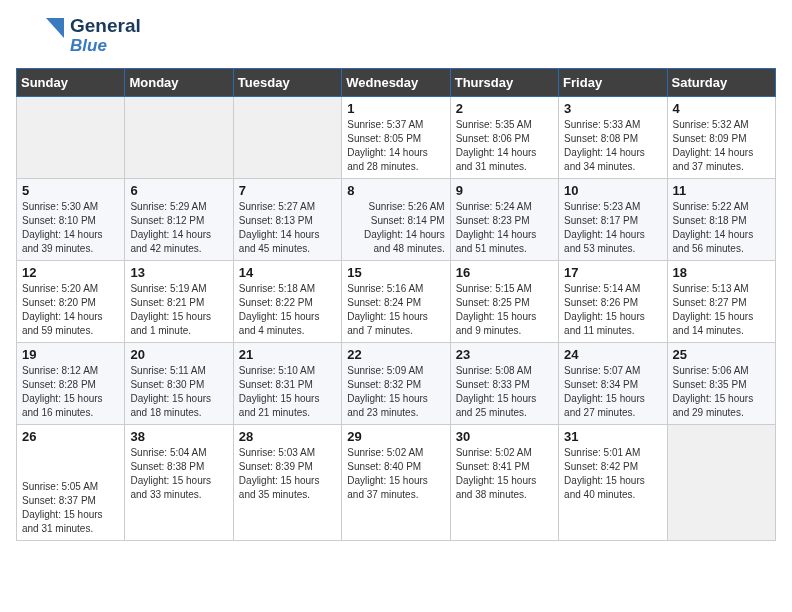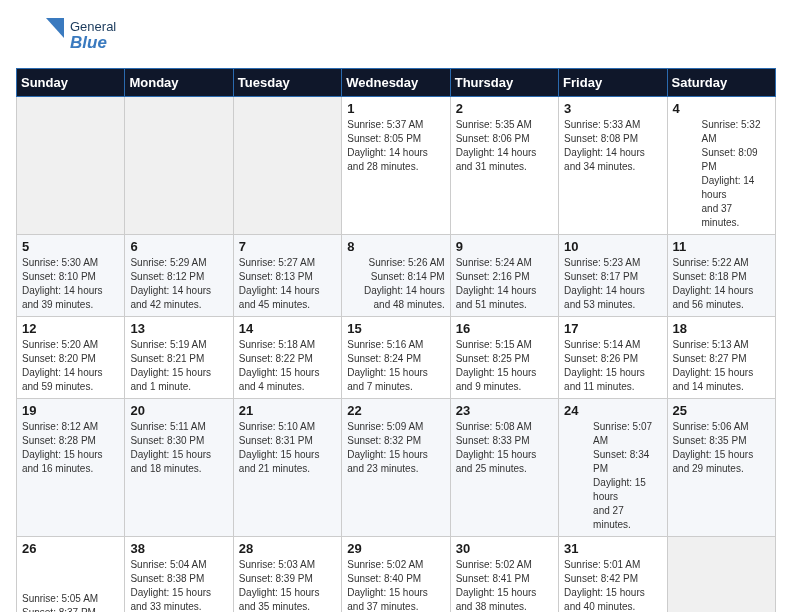--- a/index.html
+++ b/index.html
@@ -33,21 +33,21 @@
       font-size: 16px;
       font-weight: normal;
       color: #333;
     }
     .calendar {
       width: 100%;
       border-collapse: collapse;
       border: 1px solid #ccc;
     }
     .calendar th {
-      background: #0f172a;
+      background: #404040;
       color: #fff;
       font-size: 13px;
       font-weight: bold;
       padding: 6px 4px;
       text-align: left;
       border: 1px solid #2a6aaf;
     }
     .calendar td {
       vertical-align: top;
       border: 1px solid #ccc;
@@ -77,21 +77,21 @@
   </style>
 </head>
 <body>
 
 <div class="header">
   <div class="logo">
       <svg width="50" height="40" viewBox="0 0 50 40">
         <polygon points="30,2 48,2 48,22" fill="#3a7abf"></polygon>
       </svg>
       <div>
-        <div style="font-size: 13px; font-weight: normal; color: rgb(26, 58, 92); line-height: 1.1;">General</div>
+        <div style="font-size: 19px; font-weight: bold; color: rgb(26, 58, 92); line-height: 1.1;">General</div>
         <div style="font-size: 17px; font-weight: bold; color: rgb(58, 122, 191); line-height: 1.1; font-style: italic;">Blue</div>
       </div>
     </div>
   <div class="title-block">
     <h1></h1>
     <h2></h2>
   </div>
 </div>
 
 <table class="calendar">
@@ -127,21 +127,21 @@
         </td>
         <td>
           <span class="day-number">3</span>
           <div class="day-info" style="white-space: pre-line;">Sunrise: 5:33 AM
 Sunset: 8:08 PM
 Daylight: 14 hours
 and 34 minutes.</div>
         </td>
         <td>
           <span class="day-number">4</span>
-          <div class="day-info" style="white-space: pre-line; margin-left: 29px;">Sunrise: 5:32 AM
+          <div class="day-info" style="white-space: pre-line;">Sunrise: 5:32 AM
 Sunset: 8:09 PM
 Daylight: 14 hours
 and 37 minutes.</div>
         </td>
       </tr>
       <tr>
         <td>
           <span class="day-number">5</span>
           <div class="day-info" style="white-space: pre-line;">Sunrise: 5:30 AM
 Sunset: 8:10 PM
@@ -165,21 +165,21 @@
         <td>
           <span class="day-number">8</span>
           <div class="day-info" style="white-space: pre-line; text-align: right;">Sunrise: 5:26 AM
 Sunset: 8:14 PM
 Daylight: 14 hours
 and 48 minutes.</div>
         </td>
         <td>
           <span class="day-number">9</span>
           <div class="day-info" style="white-space: pre-line;">Sunrise: 5:24 AM
-Sunset: 2:16 PM
+Sunset: 8:23 PM
 Daylight: 14 hours
 and 51 minutes.</div>
         </td>
         <td>
           <span class="day-number">10</span>
           <div class="day-info" style="white-space: pre-line;">Sunrise: 5:23 AM
 Sunset: 8:17 PM
 Daylight: 14 hours
 and 53 minutes.</div>
         </td>
@@ -273,21 +273,21 @@
         </td>
         <td>
           <span class="day-number">23</span>
           <div class="day-info" style="white-space: pre-line;">Sunrise: 5:08 AM
 Sunset: 8:33 PM
 Daylight: 15 hours
 and 25 minutes.</div>
         </td>
         <td>
           <span class="day-number">24</span>
-          <div class="day-info" style="white-space: pre-line; margin-left: 29px;">Sunrise: 5:07 AM
+          <div class="day-info" style="white-space: pre-line;">Sunrise: 5:07 AM
 Sunset: 8:34 PM
 Daylight: 15 hours
 and 27 minutes.</div>
         </td>
         <td>
           <span class="day-number">25</span>
           <div class="day-info" style="white-space: pre-line;">Sunrise: 5:06 AM
 Sunset: 8:35 PM
 Daylight: 15 hours
 and 29 minutes.</div>

